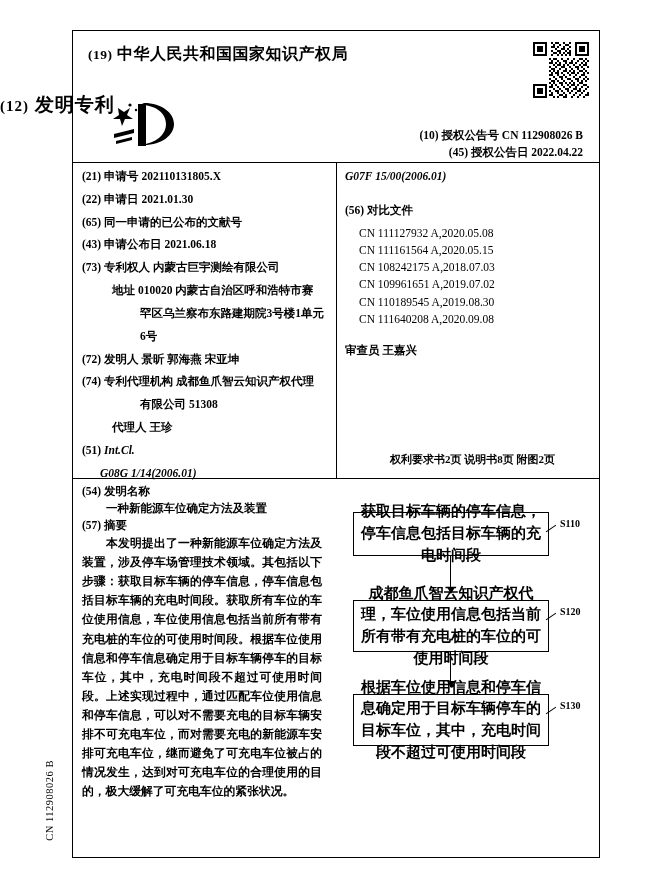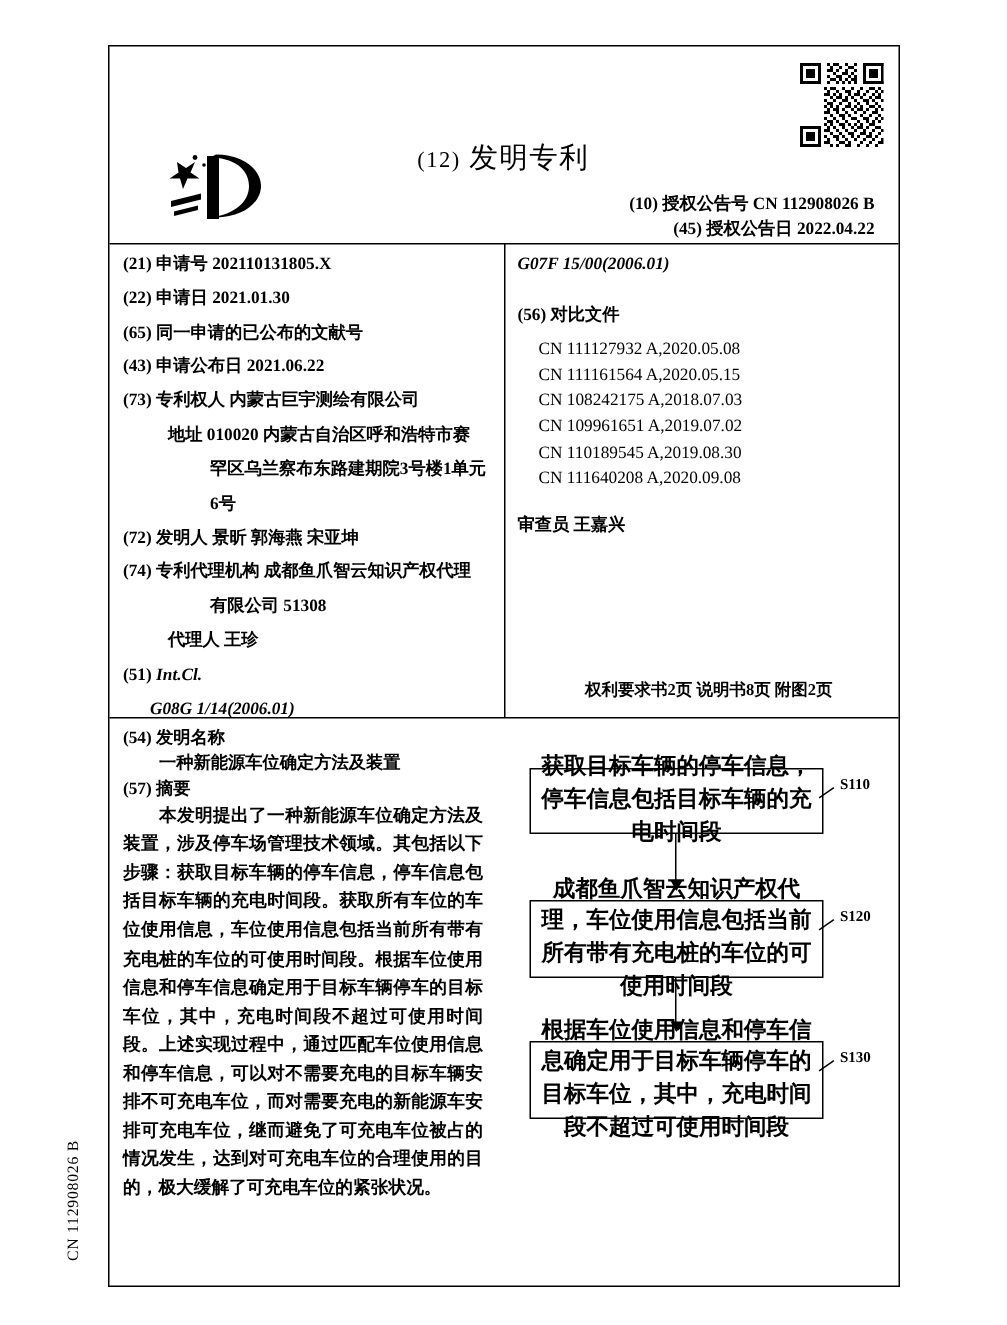--- a/index.html
+++ b/index.html
@@ -71,23 +71,23 @@
     left: 110px;
     top: 100px;
     width: 72px;
     height: 48px;
   }
   .doc-type {
     position: absolute;
     left: 0;
     right: 0;
     top: 92px;
-    text-align: center;
+    text-align: left;
     font-size: 19px;
-    font-weight: normal;
+    font-weight: bold;
     letter-spacing: 1px;
   }
   .doc-type .code {
     font-size: 15px;
   }
   .pub-line {
     position: absolute;
     right: 88px;
     top: 128px;
     font-size: 11.5px;
@@ -262,20 +262,24 @@
 </style>
 </head>
 <body>
 
 <div class="page">
 
   <div class="frame"></div>
 
   <div class="side-number">CN 112908026 B</div>
 
+  <div class="hdr-title">
+    <span class="code">(19)</span>
+    <span>中华人民共和国国家知识产权局</span>
+  </div>
 
   <div class="qr">
     <svg width="56" height="56" viewBox="0 0 28 28" shape-rendering="crispEdges">
       <rect width="28" height="28" fill="#fff"></rect>
       <g fill="#000">
         <rect x="0" y="0" width="7" height="1"></rect>
           <rect x="0" y="6" width="7" height="1"></rect>
         <rect x="0" y="0" width="1" height="7"></rect>
           <rect x="6" y="0" width="1" height="7"></rect>
         <rect x="2" y="2" width="3" height="3"></rect>
@@ -500,21 +504,21 @@
       <span class="lbl">申请日</span>
       <span class="val">2021.01.30</span>
     </div>
     <div class="fld">
       <span class="num">(65)</span>
       <span class="lbl">同一申请的已公布的文献号</span>
     </div>
     <div class="fld">
       <span class="num">(43)</span>
       <span class="lbl">申请公布日</span>
-      <span class="val">2021.06.22</span>
+      <span class="val">2021.06.18</span>
     </div>
     <div class="fld">
       <span class="num">(73)</span>
       <span class="lbl">专利权人</span>
       <span class="val">内蒙古巨宇测绘有限公司</span>
     </div>
     <div class="fld indent1">
       <span class="lbl">地址</span>
       <span class="val">010020  内蒙古自治区呼和浩特市赛</span>
     </div>

